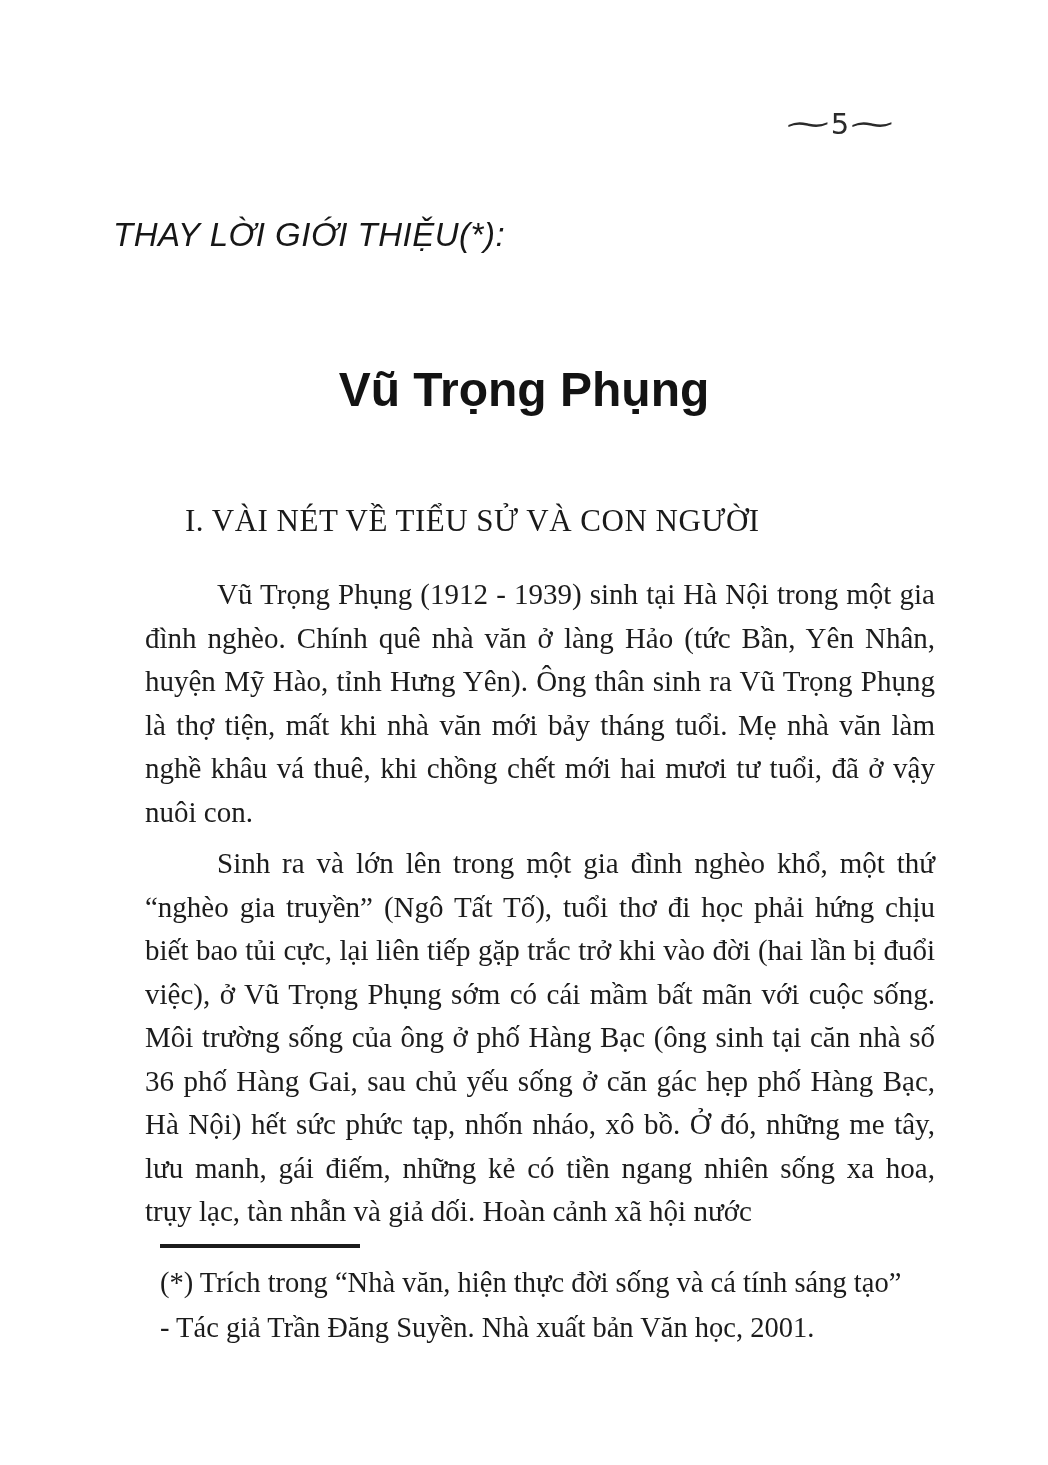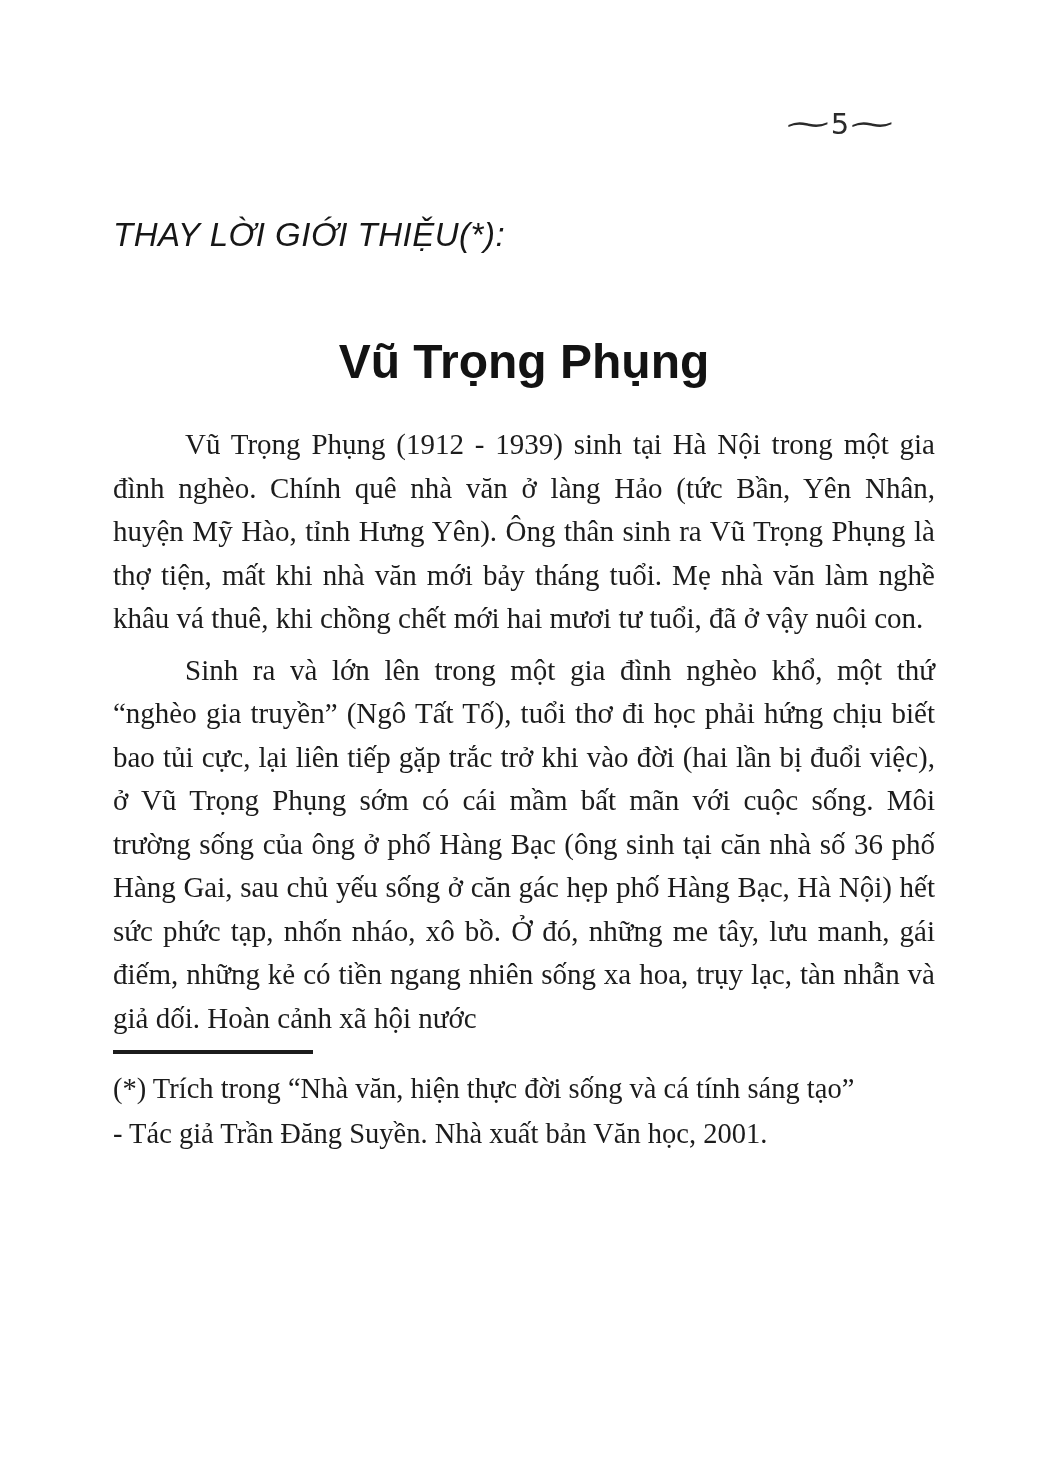--- a/index.html
+++ b/index.html
@@ -51,21 +51,21 @@
     font-family: "Liberation Sans", "DejaVu Sans", sans-serif;
     font-weight: normal;
     font-style: italic;
     font-size: 33px;
     letter-spacing: 0.5px;
     color: #171717;
   }
 
   
   .author-title {
-    margin-top: 80px;
+    margin-top: 108px;
     text-align: center;
     font-family: "Liberation Sans", "DejaVu Sans", sans-serif;
     font-weight: bold;
     font-size: 48px;
     color: #131313;
   }
 
   
   .section-heading {
     margin-top: 86px;
@@ -73,33 +73,35 @@
     font-family: "Liberation Serif", "DejaVu Serif", serif;
     font-weight: normal;
     font-size: 31px;
     letter-spacing: 0.5px;
     color: #1a1a1a;
   }
 
   
   .body-text {
     margin-top: 34px;
+    margin-left: 32px;
   }
   .body-text p {
     margin: 0 0 8px 0;
     font-size: 29px;
     line-height: 43.5px;
     text-align: justify;
     text-indent: 72px;
     color: #1c1c1c;
   }
 
   
   .footnote {
     margin-top: 10px;
+    margin-left: 47px;
   }
   .footnote-rule {
     width: 200px;
     height: 0;
     border: none;
     border-top: 4px solid #1c1c1c;
     margin: 0 0 12px 0;
   }
   .footnote-line {
     font-size: 28.5px;
@@ -114,20 +116,21 @@
 <div class="page">
 
   <div class="page-number-row">
     <span class="swash">∼</span><span class="num">5</span><span class="swash">∼</span>
   </div>
 
   <div class="intro-label">THAY LỜI GIỚI THIỆU(*):</div>
 
   <h1 class="author-title">Vũ Trọng Phụng</h1>
 
+  <h2 class="section-heading">I. VÀI NÉT VỀ TIỂU SỬ VÀ CON NGƯỜI</h2>
 
   <div class="body-text">
     <p>Vũ Trọng Phụng (1912 - 1939) sinh tại Hà Nội trong một gia đình nghèo. Chính quê nhà văn ở làng Hảo (tức Bần, Yên Nhân, huyện Mỹ Hào, tỉnh Hưng Yên). Ông thân sinh ra Vũ Trọng Phụng là thợ tiện, mất khi nhà văn mới bảy tháng tuổi. Mẹ nhà văn làm nghề khâu vá thuê, khi chồng chết mới hai mươi tư tuổi, đã ở vậy nuôi con.</p>
     <p>Sinh ra và lớn lên trong một gia đình nghèo khổ, một thứ “nghèo gia truyền” (Ngô Tất Tố), tuổi thơ đi học phải hứng chịu biết bao tủi cực, lại liên tiếp gặp trắc trở khi vào đời (hai lần bị đuổi việc), ở Vũ Trọng Phụng sớm có cái mầm bất mãn với cuộc sống. Môi trường sống của ông ở phố Hàng Bạc (ông sinh tại căn nhà số 36 phố Hàng Gai, sau chủ yếu sống ở căn gác hẹp phố Hàng Bạc, Hà Nội) hết sức phức tạp, nhốn nháo, xô bồ. Ở đó, những me tây, lưu manh, gái điếm, những kẻ có tiền ngang nhiên sống xa hoa, trụy lạc, tàn nhẫn và giả dối. Hoàn cảnh xã hội nước</p>
   </div>
 
   <div class="footnote">
     <hr class="footnote-rule">
     <div class="footnote-line">(*) Trích trong “Nhà văn, hiện thực đời sống và cá tính sáng tạo”</div>
     <div class="footnote-line">- Tác giả Trần Đăng Suyền. Nhà xuất bản Văn học, 2001.</div>

